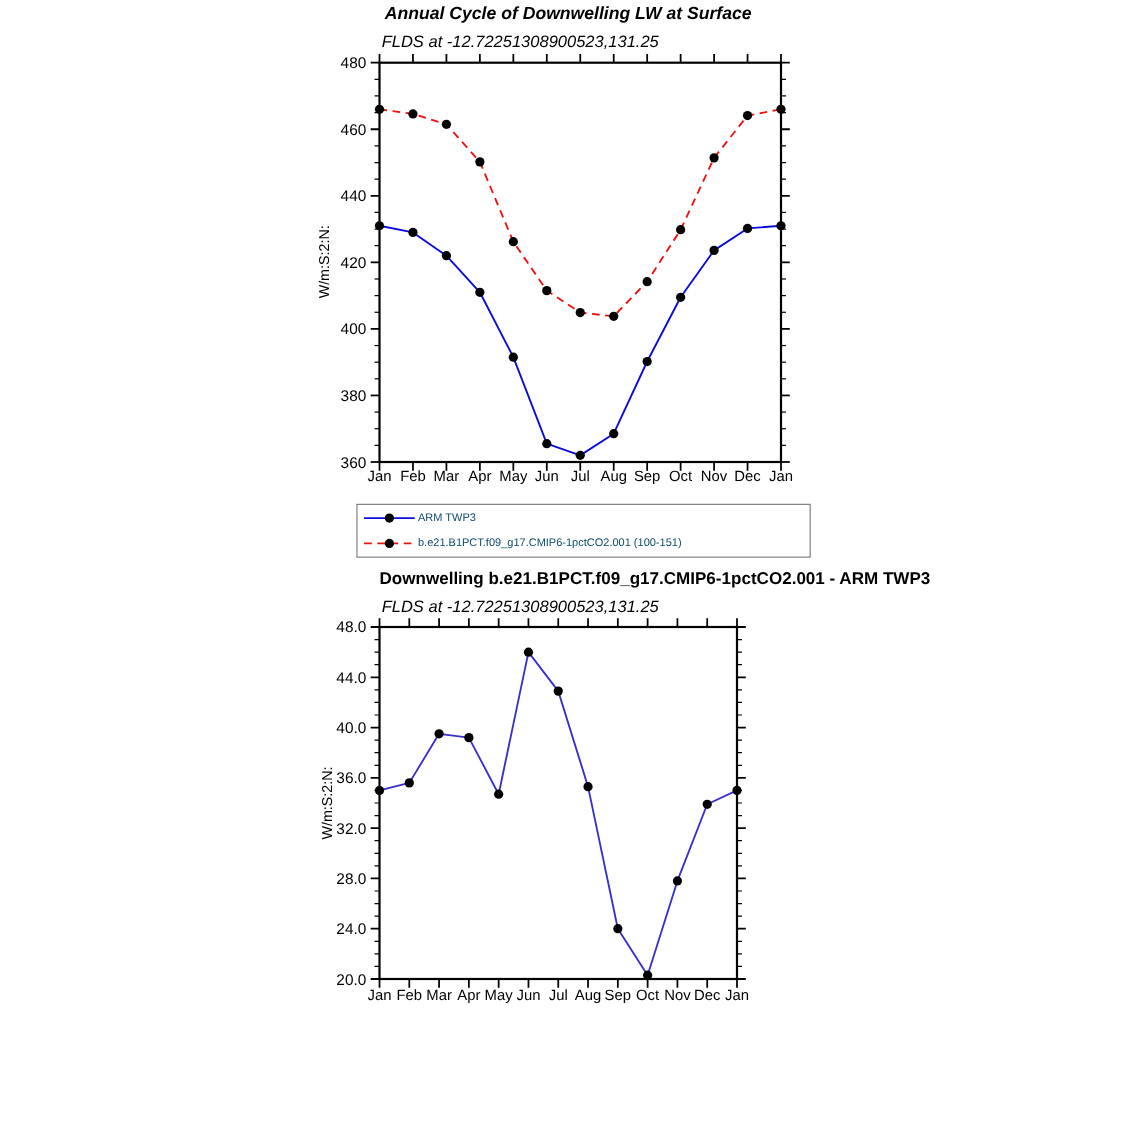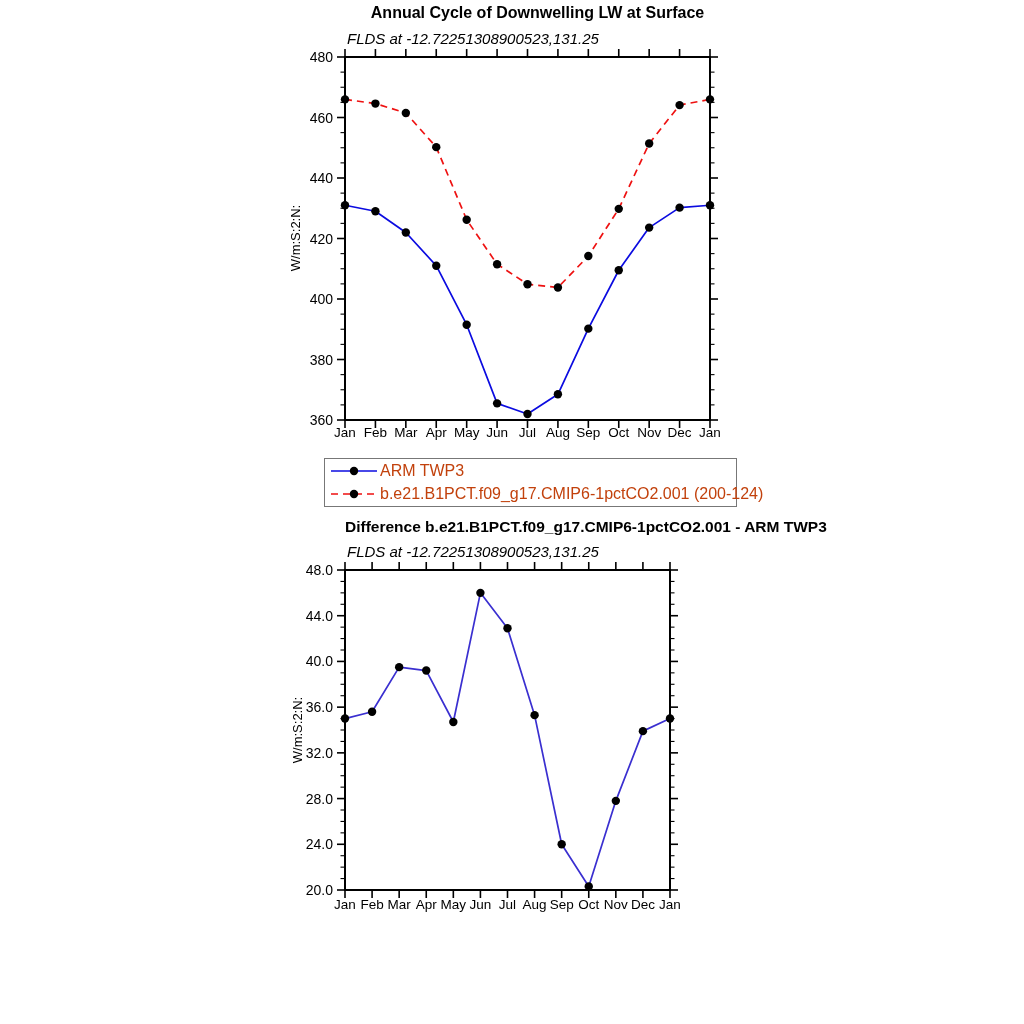--- a/index.html
+++ b/index.html
@@ -2,21 +2,21 @@
 <html><head>
 <meta charset="utf-8">
 <style>
   html,body { margin:0; padding:0; background:#ffffff; }
   .canvas {
     position:relative; width:1024px; height:1024px; background:#ffffff;
     font-family:"Liberation Sans", sans-serif; color:#000;
     overflow:hidden;
   }
   .title { position:absolute; font-weight:bold; white-space:nowrap; text-align:center; color:#000; }
-  .t1 { left:355px; top:4px;  width:365px; font-size:16px; }
+  .t1 { left:334px; top:4px;  width:365px; font-size:16px;font-style:italic; }
   .t2 { left:345px; top:518px; width:325px; font-size:15.5px; }
   .subtitle { position:absolute; white-space:nowrap; font-size:15px; color:#000;font-style:italic; }
   .s1 { left:347px; top:30px; }
   .s2 { left:347px; top:543px; }
   .ylab {
     position:absolute; font-size:13px; white-space:nowrap;
     transform:translate(-50%,-50%) rotate(-90deg); color:#000;
   }
   .y1 { left:295px; top:238px; }
   .y2 { left:297px; top:730px; }
@@ -24,21 +24,21 @@
   .c1 { left:280px; top:45px; }
   .c2 { left:280px; top:558px; }
   .legend {
     position:absolute; left:324px; top:458px; width:413px; height:49px;
     border:1px solid #777; box-sizing:border-box;
     display:flex; flex-direction:column; justify-content:space-evenly;
     padding-left:5px; background:#fff;
   }
   .legend-row { display:flex; align-items:center; height:21px; }
   .legend-sample { width:48px; height:18px; flex:0 0 48px; }
-  .legend-label { font-size:16px; white-space:nowrap; margin-left:2px; color:#c2410c; }
+  .legend-label { font-size:10px; white-space:nowrap; margin-left:2px; color:#0c4a6e; }
 </style>
 </head>
 <body>
 
 <div class="canvas">
 
   <div class="title t1">Annual Cycle of Downwelling LW at Surface</div>
   <div class="subtitle s1">FLDS at -12.72251308900523,131.25</div>
   <div class="ylab y1">W/m:S:2:N:</div>
   <svg id="chart1" class="chart c1" width="460" height="406" viewBox="0 0 460 406">
@@ -175,25 +175,25 @@
           <line x1="1" y1="9" x2="47" y2="9" stroke="#0b0be0" stroke-width="1.7"></line>
           <circle cx="24" cy="9" r="4.2" fill="#000000"></circle>
         </svg>
       <span class="legend-label">ARM TWP3</span>
     </div>
     <div class="legend-row">
       <svg id="ls1" class="legend-sample" width="48" height="18" viewBox="0 0 48 18">
           <line x1="1" y1="9" x2="47" y2="9" stroke="#ee1111" stroke-width="1.7" stroke-dasharray="7,5"></line>
           <circle cx="24" cy="9" r="4.2" fill="#000000"></circle>
         </svg>
-      <span class="legend-label">b.e21.B1PCT.f09_g17.CMIP6-1pctCO2.001 (200-124)</span>
+      <span class="legend-label">b.e21.B1PCT.f09_g17.CMIP6-1pctCO2.001 (100-151)</span>
     </div>
   </div>
 
-  <div class="title t2">Difference b.e21.B1PCT.f09_g17.CMIP6-1pctCO2.001 - ARM TWP3</div>
+  <div class="title t2">Downwelling b.e21.B1PCT.f09_g17.CMIP6-1pctCO2.001 - ARM TWP3</div>
   <div class="subtitle s2">FLDS at -12.72251308900523,131.25</div>
   <div class="ylab y2">W/m:S:2:N:</div>
   <svg id="chart2" class="chart c2" width="420" height="366" viewBox="0 0 420 366">
       <rect x="65" y="12" width="325" height="320" fill="none" stroke="#000000" stroke-width="2"></rect>
       <line x1="65" y1="11.5" x2="65" y2="4" stroke="#000000" stroke-width="1.6"></line>
       <line x1="65" y1="332.5" x2="65" y2="340" stroke="#000000" stroke-width="1.6"></line>
       <text x="65" y="351" text-anchor="middle" font-size="13.5" font-family="Liberation Sans, sans-serif" fill="#000">Jan</text>
       <line x1="92.08333333333333" y1="11.5" x2="92.08333333333333" y2="4" stroke="#000000" stroke-width="1.6"></line>
       <line x1="92.08333333333333" y1="332.5" x2="92.08333333333333" y2="340" stroke="#000000" stroke-width="1.6"></line>
       <text x="92.08333333333333" y="351" text-anchor="middle" font-size="13.5" font-family="Liberation Sans, sans-serif" fill="#000">Feb</text>

